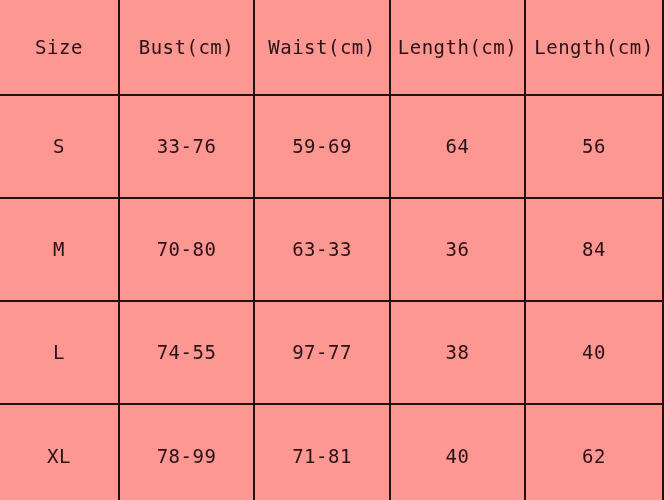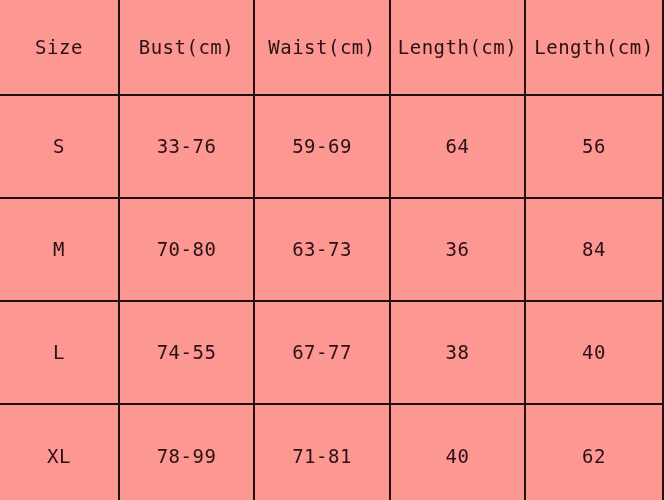--- a/index.html
+++ b/index.html
@@ -125,38 +125,38 @@
         </td>
       </tr>
       <tr class="data-row">
         <td>
           <span class="cell-text">M</span>
         </td>
         <td>
           <span class="cell-text">70-80</span>
         </td>
         <td>
-          <span class="cell-text">63-73</span>
+          <span class="cell-text">63-33</span>
         </td>
         <td>
           <span class="cell-text">36</span>
         </td>
         <td>
           <span class="cell-text">84</span>
         </td>
       </tr>
       <tr class="data-row">
         <td>
           <span class="cell-text">L</span>
         </td>
         <td>
           <span class="cell-text">74-55</span>
         </td>
         <td>
-          <span class="cell-text">67-77</span>
+          <span class="cell-text">97-77</span>
         </td>
         <td>
           <span class="cell-text">38</span>
         </td>
         <td>
           <span class="cell-text">40</span>
         </td>
       </tr>
       <tr class="data-row">
         <td>

